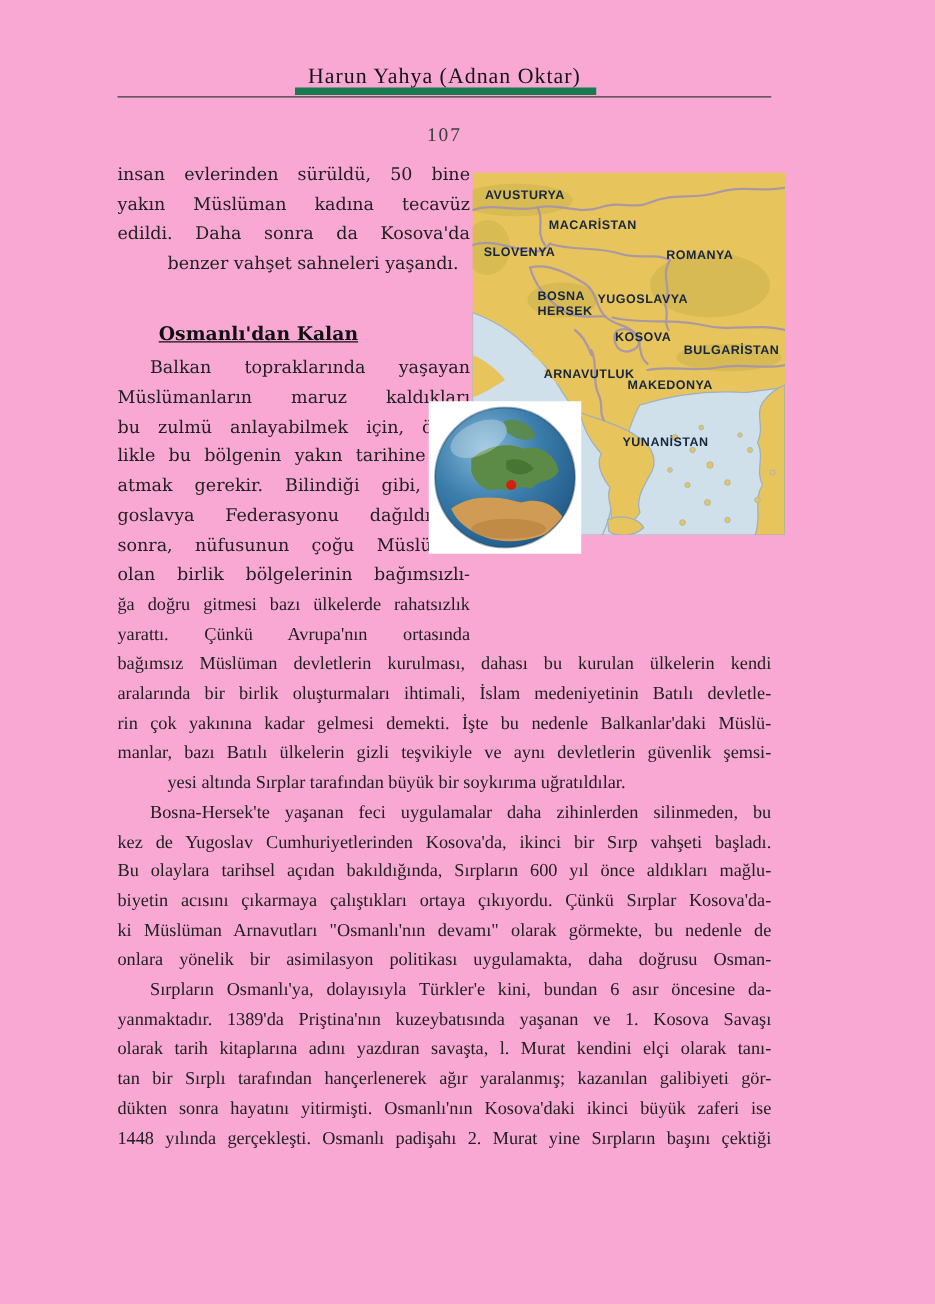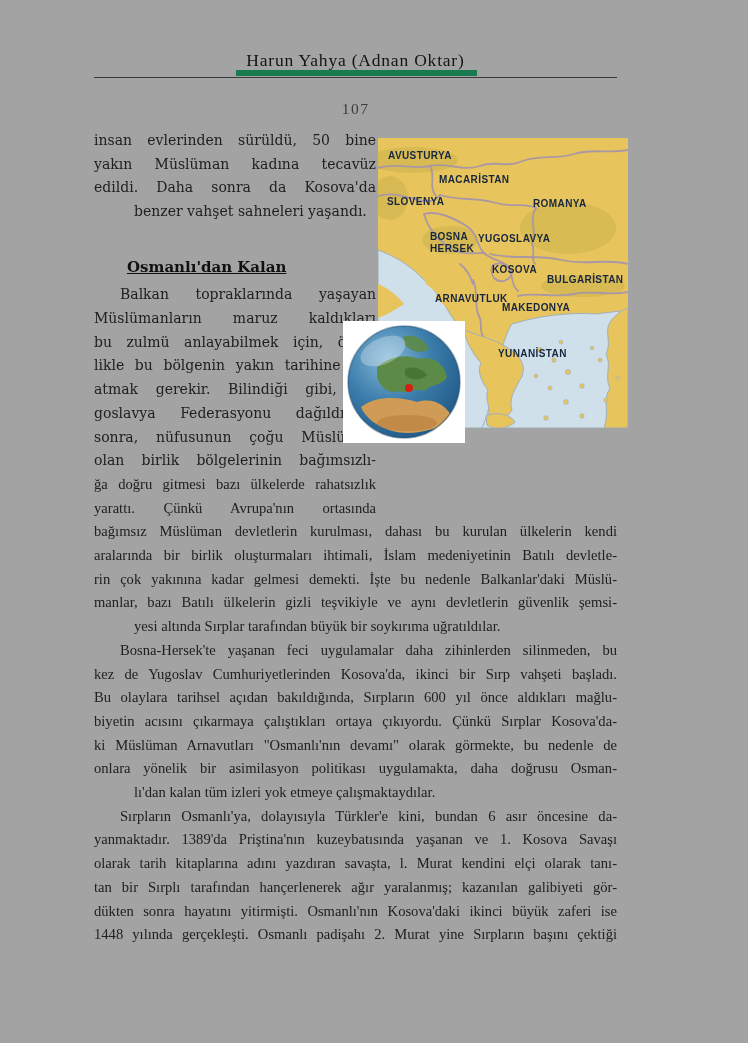--- a/index.html
+++ b/index.html
@@ -1,16 +1,16 @@
 <!DOCTYPE html>
 <html><head>
 <meta charset="utf-8">
 <style>
   html,body{margin:0;padding:0;background:#fff;}
-  .page{position:relative;width:748px;height:1043px;background:#a3a3a3;overflow:hidden;
+  .page{position:relative;width:748px;height:1043px;background:#f9a8d4;overflow:hidden;
         font-family:"Liberation Serif",serif;}
   
   .running-head{position:absolute;left:94px;top:50px;width:523px;text-align:center;
         font-size:17.5px;letter-spacing:.8px;color:#141414;}
   .accent-bar{position:absolute;left:236px;top:70px;width:241px;height:6px;background:#187a4e;}
   .header-rule{position:absolute;left:94px;top:76.5px;width:523px;height:1.6px;background:#3a3a3a;}
   .page-number{position:absolute;left:94px;top:100px;width:523px;text-align:center;
         font-size:15.5px;letter-spacing:1.5px;color:#3c3c3c;}
   
   .content{position:absolute;left:94px;top:129px;width:523px;color:#202020;}
@@ -167,21 +167,20 @@
         <div class="line">manlar, bazı Batılı ülkelerin gizli teşvikiyle ve aynı devletlerin güvenlik şemsi-</div>
         <div class="line last">yesi altında Sırplar tarafından büyük bir soykırıma uğratıldılar.</div>
       </div>
     <div class="para full">
         <div class="line indent">Bosna-Hersek'te yaşanan feci uygulamalar daha zihinlerden silinmeden, bu</div>
         <div class="line">kez de Yugoslav Cumhuriyetlerinden Kosova'da, ikinci bir Sırp vahşeti başladı.</div>
         <div class="line">Bu olaylara tarihsel açıdan bakıldığında, Sırpların 600 yıl önce aldıkları mağlu-</div>
         <div class="line">biyetin acısını çıkarmaya çalıştıkları ortaya çıkıyordu. Çünkü Sırplar Kosova'da-</div>
         <div class="line">ki Müslüman Arnavutları "Osmanlı'nın devamı" olarak görmekte, bu nedenle de</div>
         <div class="line">onlara yönelik bir asimilasyon politikası uygulamakta, daha doğrusu Osman-</div>
-        <div class="line last">lı'dan kalan tüm izleri yok etmeye çalışmaktaydılar.</div>
       </div>
     <div class="para full">
         <div class="line indent">Sırpların Osmanlı'ya, dolayısıyla Türkler'e kini, bundan 6 asır öncesine da-</div>
         <div class="line">yanmaktadır. 1389'da Priştina'nın kuzeybatısında yaşanan ve 1. Kosova Savaşı</div>
         <div class="line">olarak tarih kitaplarına adını yazdıran savaşta, l. Murat kendini elçi olarak tanı-</div>
         <div class="line">tan bir Sırplı tarafından hançerlenerek ağır yaralanmış; kazanılan galibiyeti gör-</div>
         <div class="line">dükten sonra hayatını yitirmişti. Osmanlı'nın Kosova'daki ikinci büyük zaferi ise</div>
         <div class="line">1448 yılında gerçekleşti. Osmanlı padişahı 2. Murat yine Sırpların başını çektiği</div>
       </div>
 

